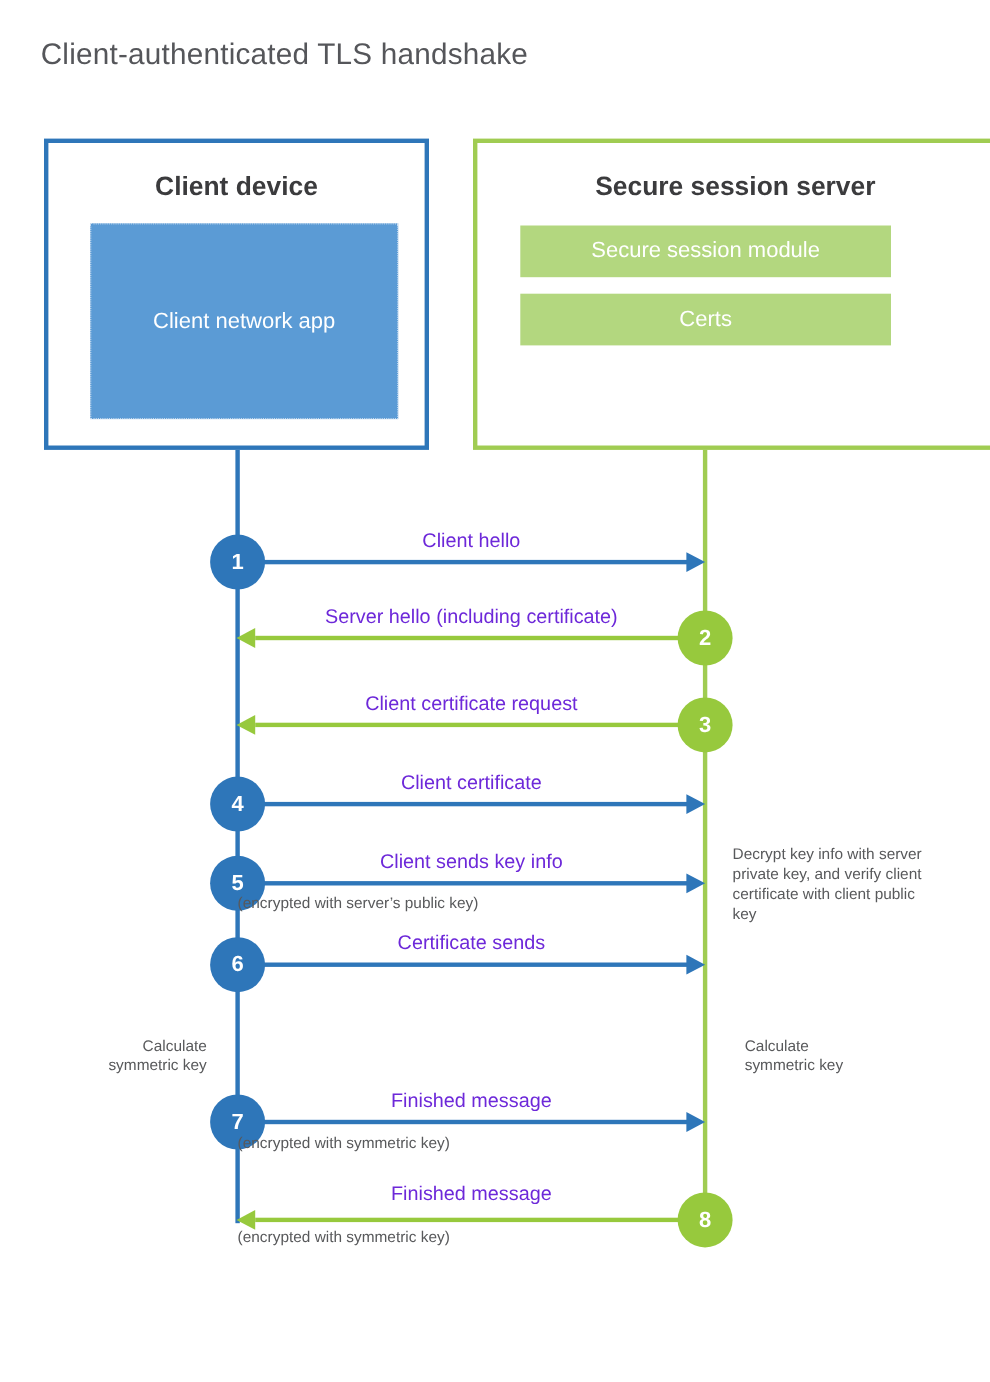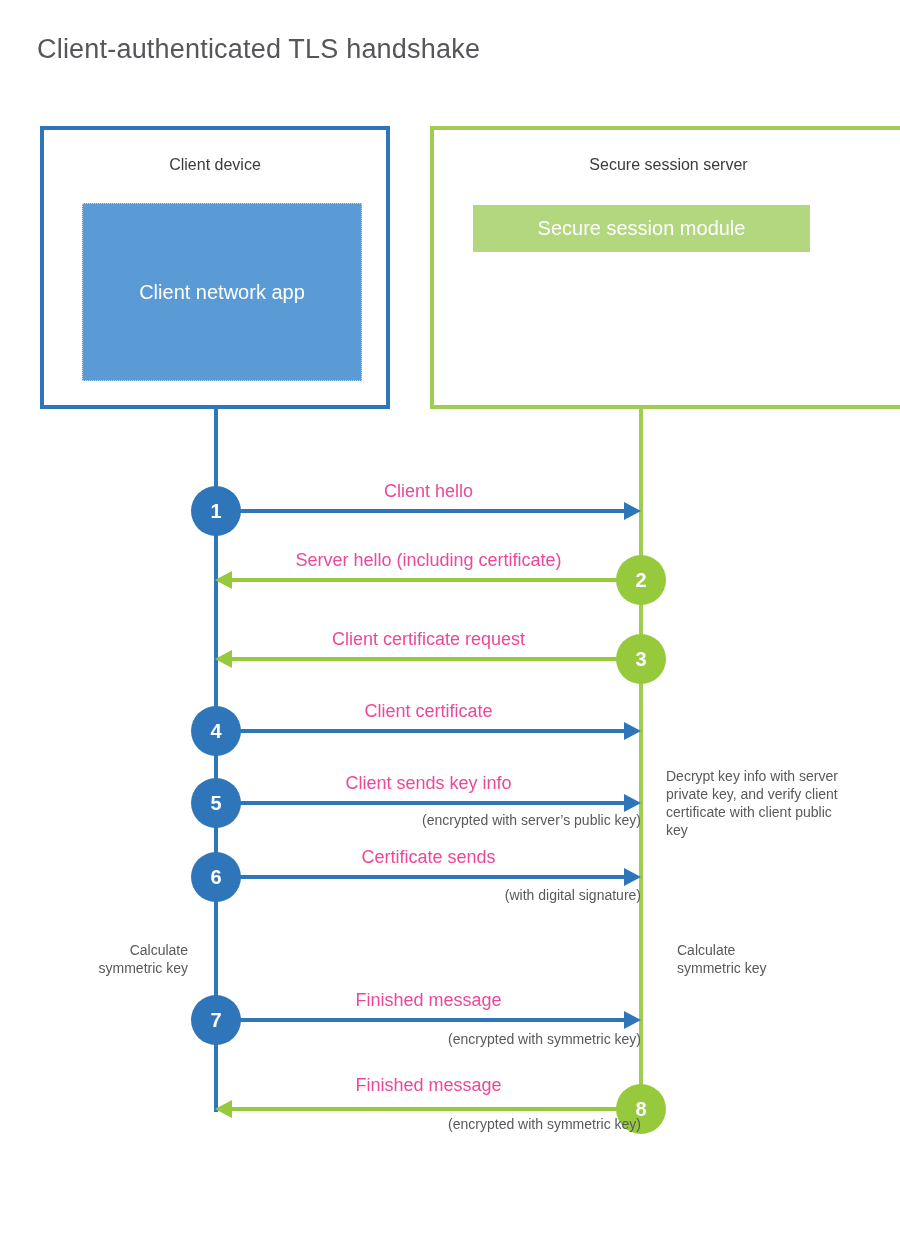--- a/index.html
+++ b/index.html
@@ -15,21 +15,21 @@
   }
 
   .entity-box {
     box-sizing:border-box; background:#ffffff;
   }
   .entity-box.client { left:40px; top:122px; width:350px; height:283px; border:4px solid #2e76b9; }
   .entity-box.server { left:430px; top:122px; width:477px; height:283px; border:4px solid #a0cc52; }
 
   .entity-title {
     width:100%; top:26px; left:0; text-align:center;
-    font-size:16px; font-weight:normal; color:#3b3b3d;
+    font-size:24px; font-weight:bold; color:#3b3b3d;
   }
 
   .client-module {
     left:38px; top:73px; width:278px; height:176px;
     background:#5b9bd5; border:1px dotted #c9dcef;
     display:flex; align-items:center; justify-content:center; text-align:center;
     color:#ffffff; font-size:20px; line-height:1.45;
     white-space:pre-line;
   }
   .client-module .inner-text { width:190px; }
@@ -58,24 +58,24 @@
   .arrow-bar { height:4px; }
   .arrow-bar.blue { background:#2e76b9; left:216px; width:410px; }
   .arrow-bar.green { background:#97c93d; left:232px; width:407px; }
 
   .arrow-head { width:0; height:0; border-top:9px solid transparent; border-bottom:9px solid transparent; }
   .arrow-head.right { border-left:17px solid #2e76b9; left:624px; }
   .arrow-head.left  { border-right:17px solid #97c93d; left:215px; }
 
   .msg-label {
     left:216px; width:425px; text-align:center;
-    font-size:18px; color:#ec4899;
+    font-size:18px; color:#6d28d9;
   }
   .msg-sublabel {
-    left:216px; width:425px; text-align:right;
+    left:216px; width:425px; text-align:left;
     font-size:14px; color:#58595b;
   }
 
   .side-note {
     font-size:14px; color:#58595b; line-height:18px; white-space:pre-line;
   }
   .note-decrypt { left:666px; top:763px; width:178px; }
   .note-calc-left { left:40px; top:937px; width:148px; text-align:right; }
   .note-calc-right { left:677px; top:937px; width:150px; text-align:left; }
 </style>
@@ -89,20 +89,21 @@
   <div class="abs entity-box client">
     <div class="abs entity-title">Client device</div>
     <div class="abs client-module">
       <div class="inner-text">Client network app</div>
     </div>
   </div>
 
   <div class="abs entity-box server">
     <div class="abs entity-title">Secure session server</div>
     <div class="abs server-module m0">Secure session module</div>
+    <div class="abs server-module m1">Certs</div>
   </div>
 
   <div class="abs lifeline client"></div>
   <div class="abs lifeline server"></div>
 
   <div class="abs msg-label" style="top:477px;">Client hello</div>
   <div class="abs arrow-bar blue" style="top:505px;"></div>
   <div class="abs arrow-head right" style="top:498px;"></div>
   <div class="abs step-circle blue" style="top:482px;">1</div>
 
@@ -124,21 +125,20 @@
   <div class="abs msg-label" style="top:769px;">Client sends key info</div>
   <div class="abs arrow-bar blue" style="top:797px;"></div>
   <div class="abs arrow-head right" style="top:790px;"></div>
   <div class="abs step-circle blue" style="top:774px;">5</div>
   <div class="abs msg-sublabel" style="top:808px;">(encrypted with server’s public key)</div>
 
   <div class="abs msg-label" style="top:843px;">Certificate sends</div>
   <div class="abs arrow-bar blue" style="top:871px;"></div>
   <div class="abs arrow-head right" style="top:864px;"></div>
   <div class="abs step-circle blue" style="top:848px;">6</div>
-  <div class="abs msg-sublabel" style="top:883px;">(with digital signature)</div>
 
   <div class="abs side-note note-decrypt">Decrypt key info with server private key, and verify client certificate with client public key</div>
   <div class="abs side-note note-calc-left">Calculate
 symmetric key</div>
   <div class="abs side-note note-calc-right">Calculate
 symmetric key</div>
 
   <div class="abs msg-label" style="top:986px;">Finished message</div>
   <div class="abs arrow-bar blue" style="top:1014px;"></div>
   <div class="abs arrow-head right" style="top:1007px;"></div>

